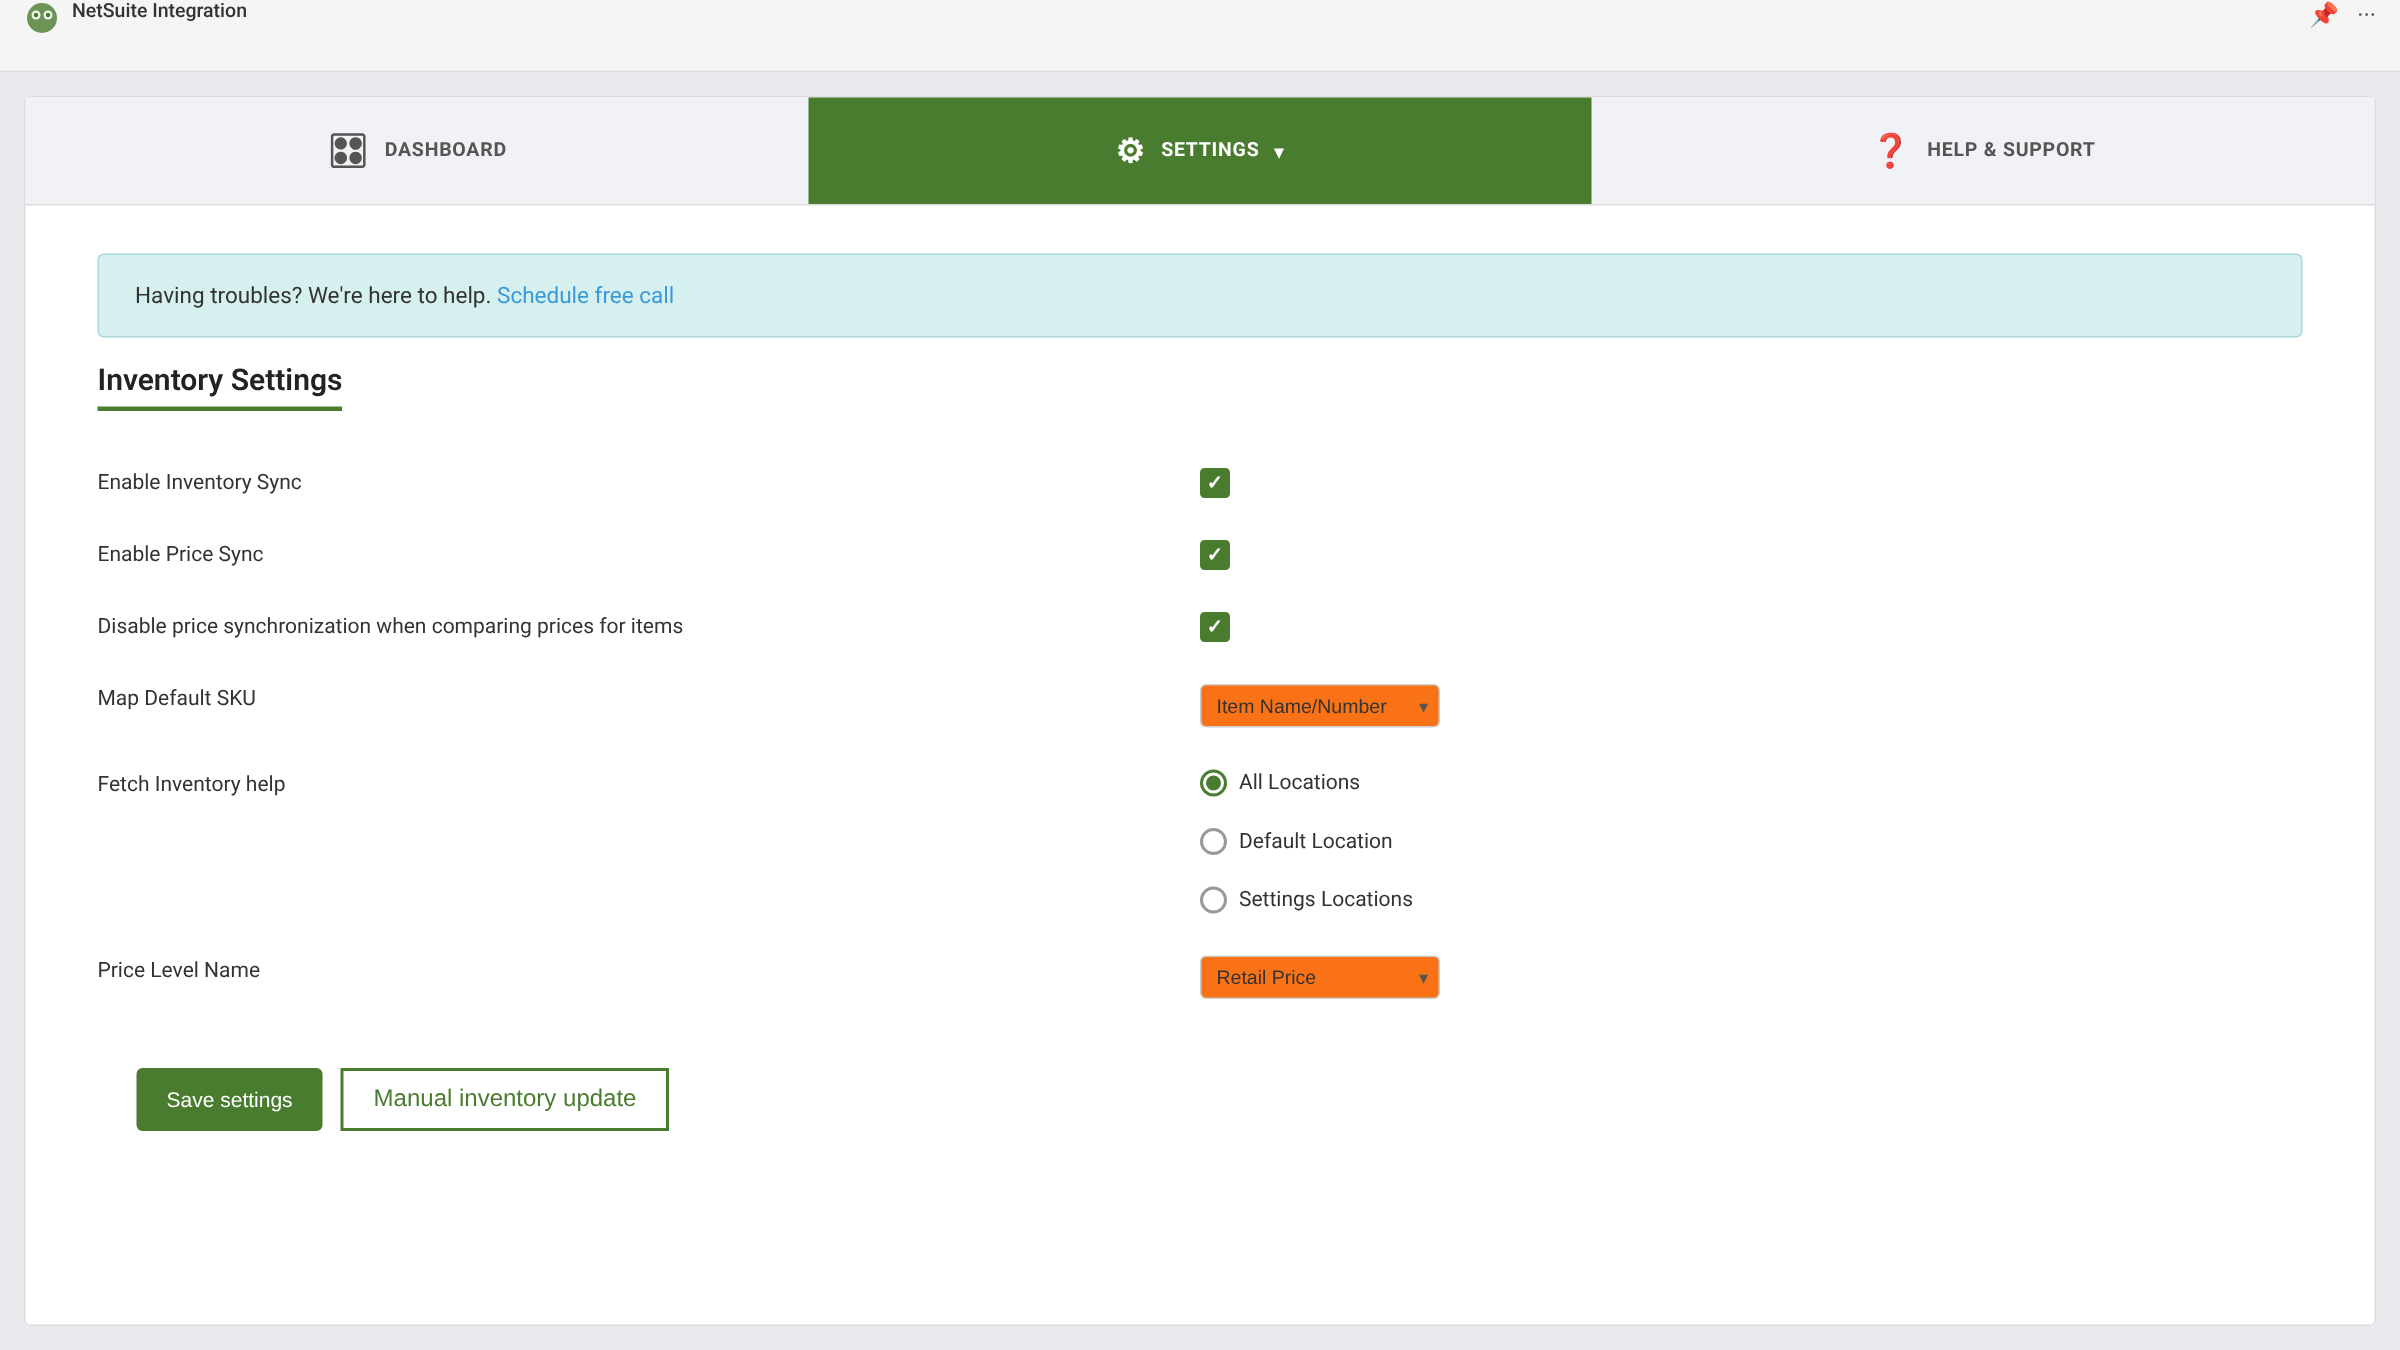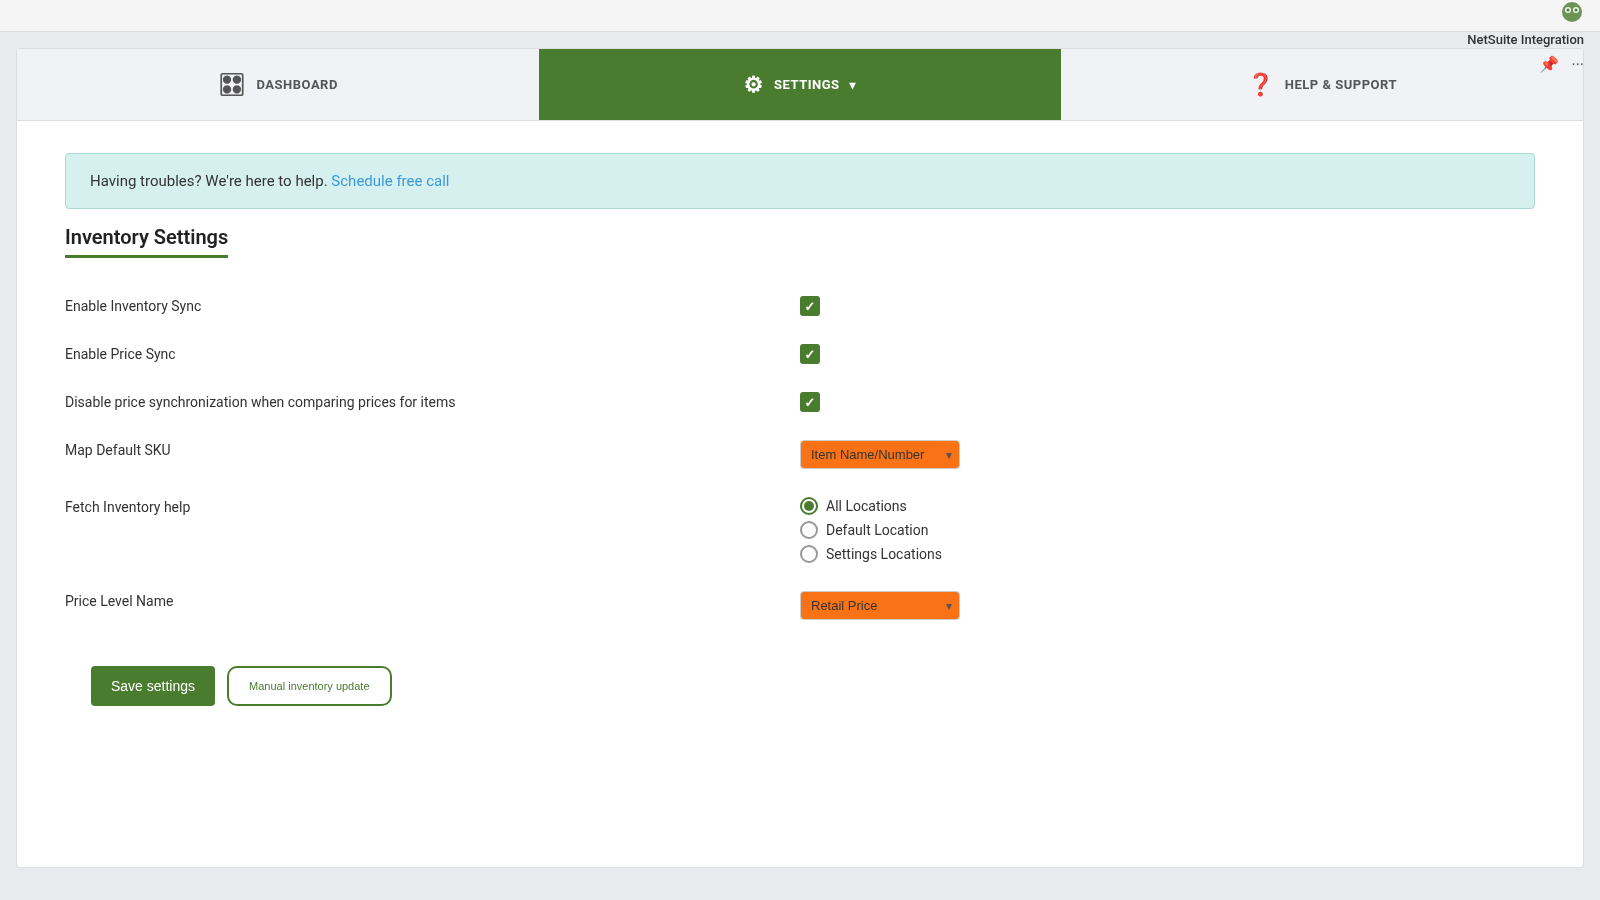--- a/index.html
+++ b/index.html
@@ -7,27 +7,26 @@
       font-family: -apple-system, BlinkMacSystemFont, 'Segoe UI', Roboto, sans-serif;
       background: #e8eaed;
       width: 1600px;
       height: 900px;
       overflow: hidden;
     }
 
     
     .top-bar {
       background: #f5f5f5;
-      height: 32px;
-      display: flex;
-      align-items: flex-end;
+      height: 48px;
+      display: flex;
+      align-items: flex-start;
       padding: 0 16px;
       border-bottom: 1px solid #ddd;
       gap: 8px;
-      flex-direction: column;
     }
     .top-bar-logo {
       width: 24px;
       height: 24px;
     }
     .top-bar-title {
       font-size: 13px;
       font-weight: 500;
       color: #333;
     }
@@ -182,21 +181,21 @@
       transform: translateY(-50%);
       pointer-events: none;
       font-size: 12px;
       color: #555;
     }
 
     
     .radio-group {
       display: flex;
       flex-direction: column;
-      gap: 6px;
+      gap: 21px;
     }
     .radio-option {
       display: flex;
       align-items: center;
       gap: 8px;
       font-size: 14px;
       color: #333;
       cursor: pointer;
     }
     .radio-circle {
@@ -228,23 +227,23 @@
       border-radius: 4px;
       padding: 12px 20px;
       font-size: 14px;
       font-weight: 500;
       cursor: pointer;
     }
     .btn-secondary {
       background: #fff;
       color: #4a7c2f;
       border: 2px solid #4a7c2f;
-      border-radius: 10px;
+      border-radius: 0;
       padding: 10px 20px;
-      font-size: 11px;
+      font-size: 16px;
       font-weight: 500;
       cursor: pointer;
     }
     .button-group {
       display: flex;
       gap: 12px;
       margin-top: 32px;
       padding-left: 26px;
     }
 

